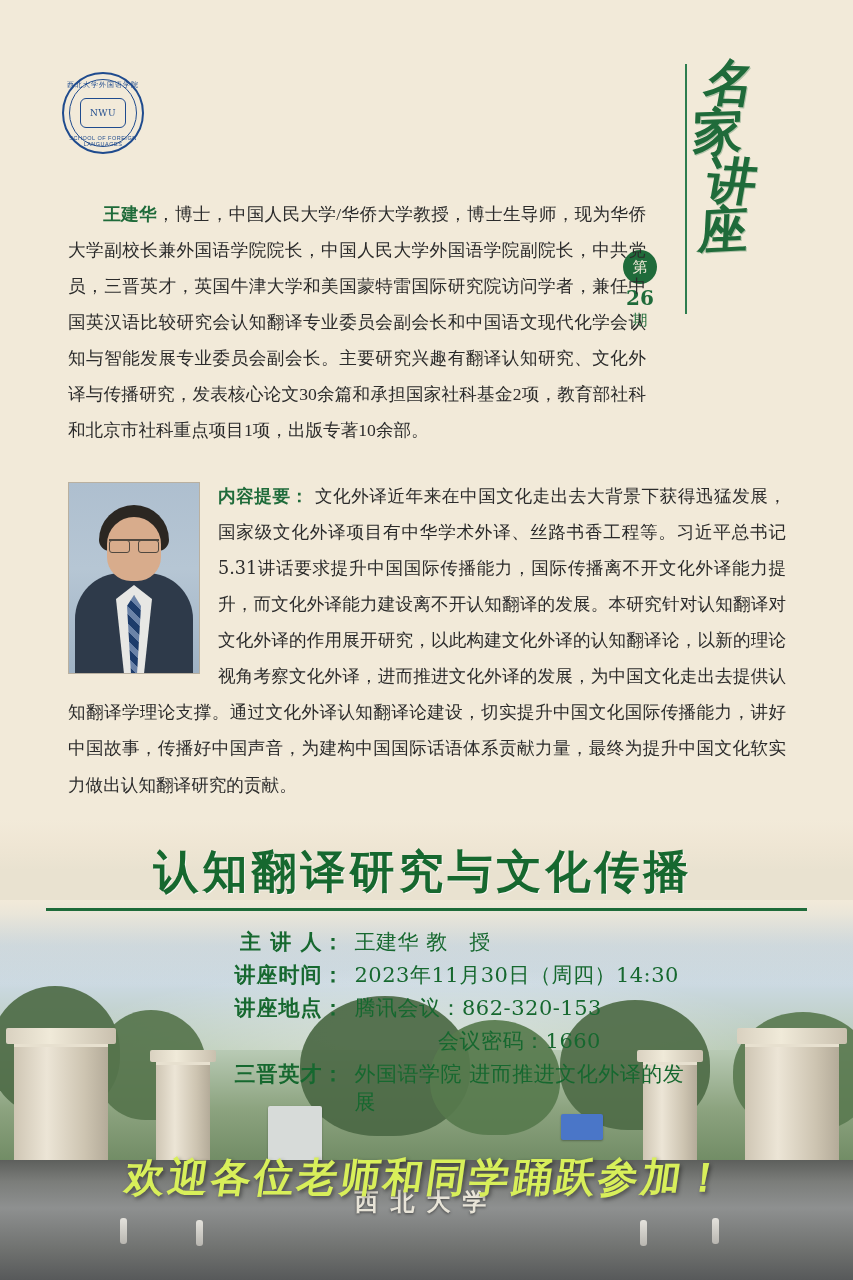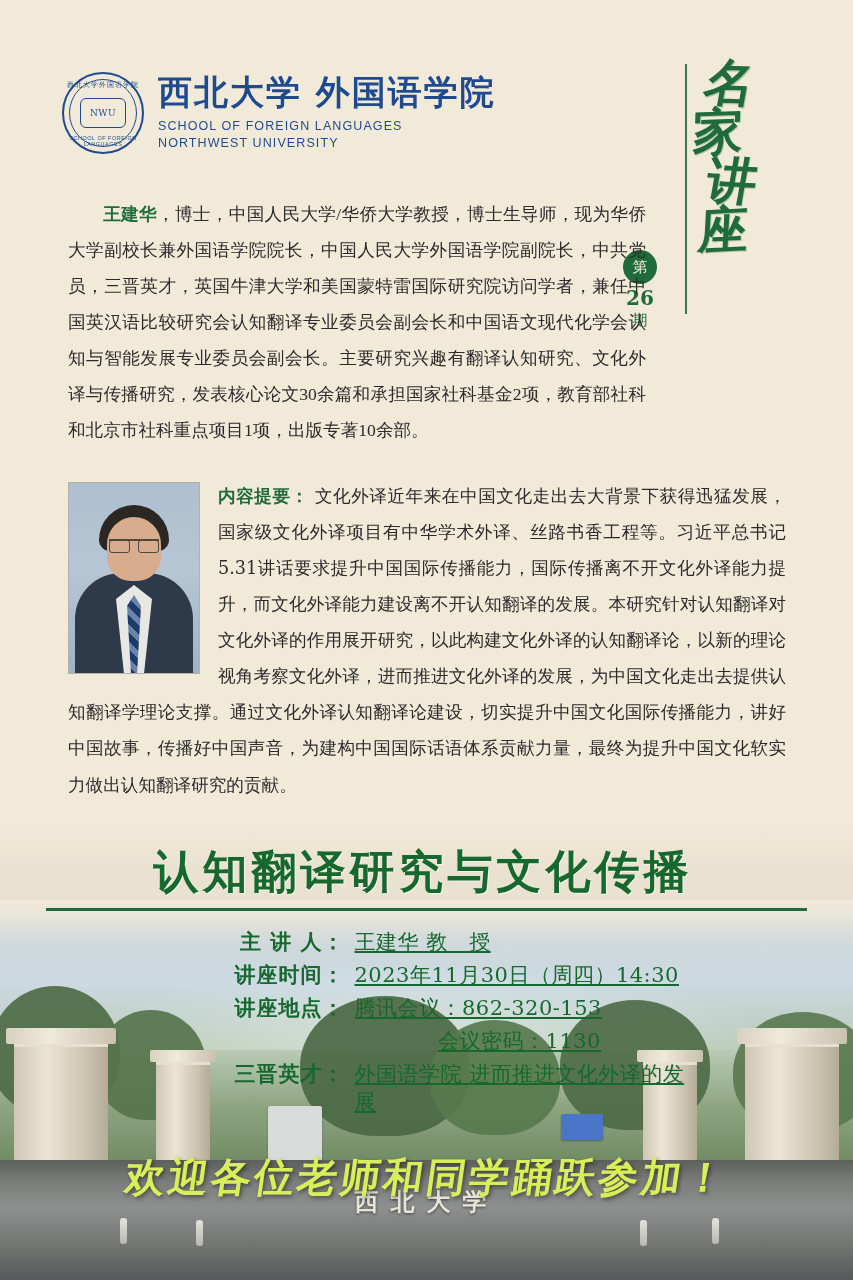--- a/index.html
+++ b/index.html
@@ -332,21 +332,20 @@
     letter-spacing: 1px;
   }
   .info-value {
     margin-left: 10px;
     width: 330px;
     text-align: left;
     color: #16682f;
     font-family: "DejaVu Serif", serif;
     font-size: 21px;
     letter-spacing: .5px;
-    text-decoration: underline;
   }
 
   
   .welcome {
     position: absolute;
     left: 0; right: 0;
     top: 1150px;
     text-align: center;
     color: #d8ef5a;
     font-family: "DejaVu Serif", serif;
@@ -395,27 +394,20 @@
     <div class="bollard" style="left:712px; bottom:36px;"></div>
 
     <div class="gate-text">西北大学</div>
   </div>
 
   <div class="header">
     <div class="seal">
       <div class="seal-ring-text">西北大学外国语学院</div>
       <div class="seal-inner">NWU</div>
       <div class="seal-ring-text bottom">SCHOOL OF FOREIGN LANGUAGES</div>
-    </div>
-    <div class="titles">
-      <div class="cn-title">西北大学 外国语学院</div>
-      <div class="en-title">
-        <div>SCHOOL OF FOREIGN LANGUAGES</div>
-        <div>NORTHWEST UNIVERSITY</div>
-      </div>
     </div>
   </div>
 
   <div class="brush">
     <div class="brush-rule"></div>
     <span>名</span>
     <span>家</span>
     <span>讲</span>
     <span>座</span>
   </div>
@@ -455,21 +447,21 @@
     <div class="info-row">
       <div class="info-label">讲座时间：</div>
       <div class="info-value">2023年11月30日（周四）14:30</div>
     </div>
     <div class="info-row">
       <div class="info-label">讲座地点：</div>
       <div class="info-value">腾讯会议：862-320-153</div>
     </div>
     <div class="info-row">
       <div class="info-label"></div>
-      <div class="info-value" style="text-align:center;">会议密码：1130</div>
+      <div class="info-value" style="text-align:center;">会议密码：1660</div>
     </div>
     <div class="info-row">
       <div class="info-label">三晋英才：</div>
       <div class="info-value">外国语学院 进而推进文化外译的发展</div>
     </div>
   </div>
 
   <div class="welcome">欢迎各位老师和同学踊跃参加！</div>
 
 </div>

